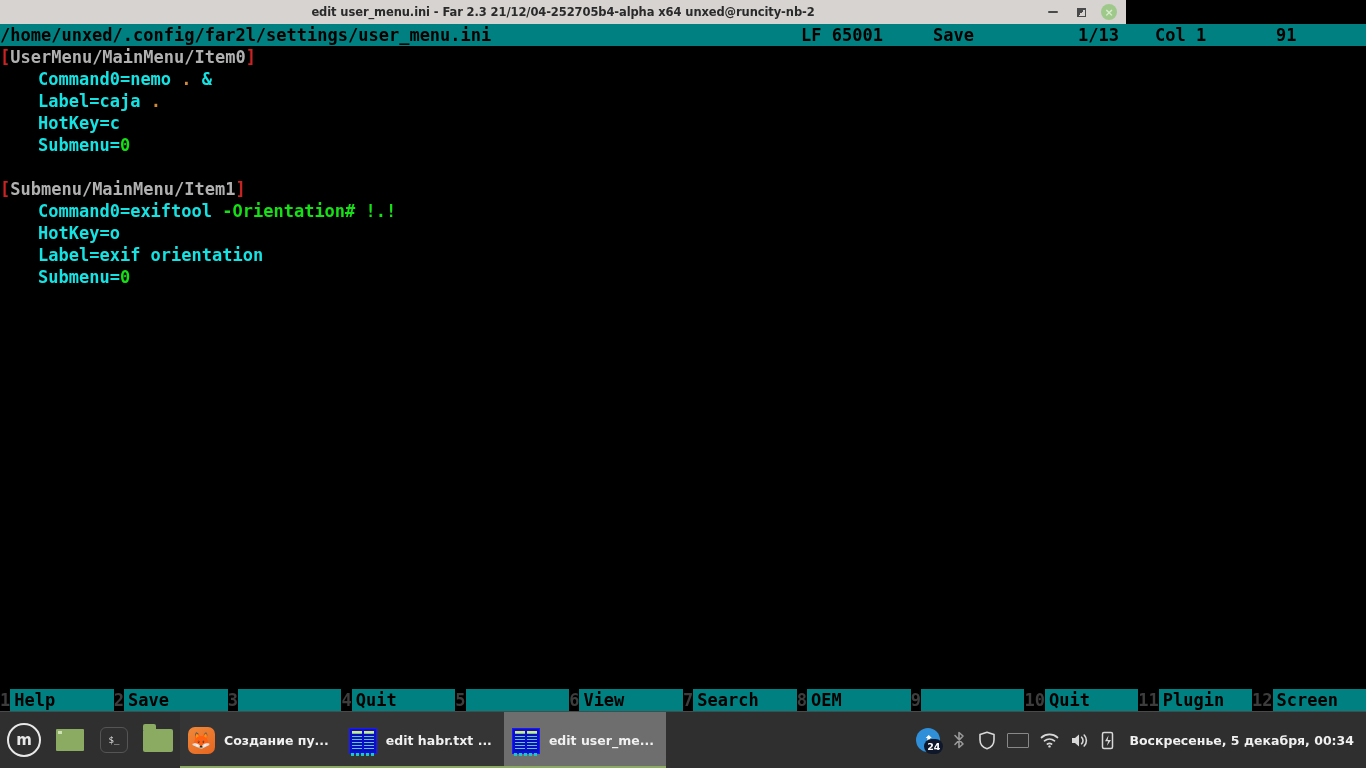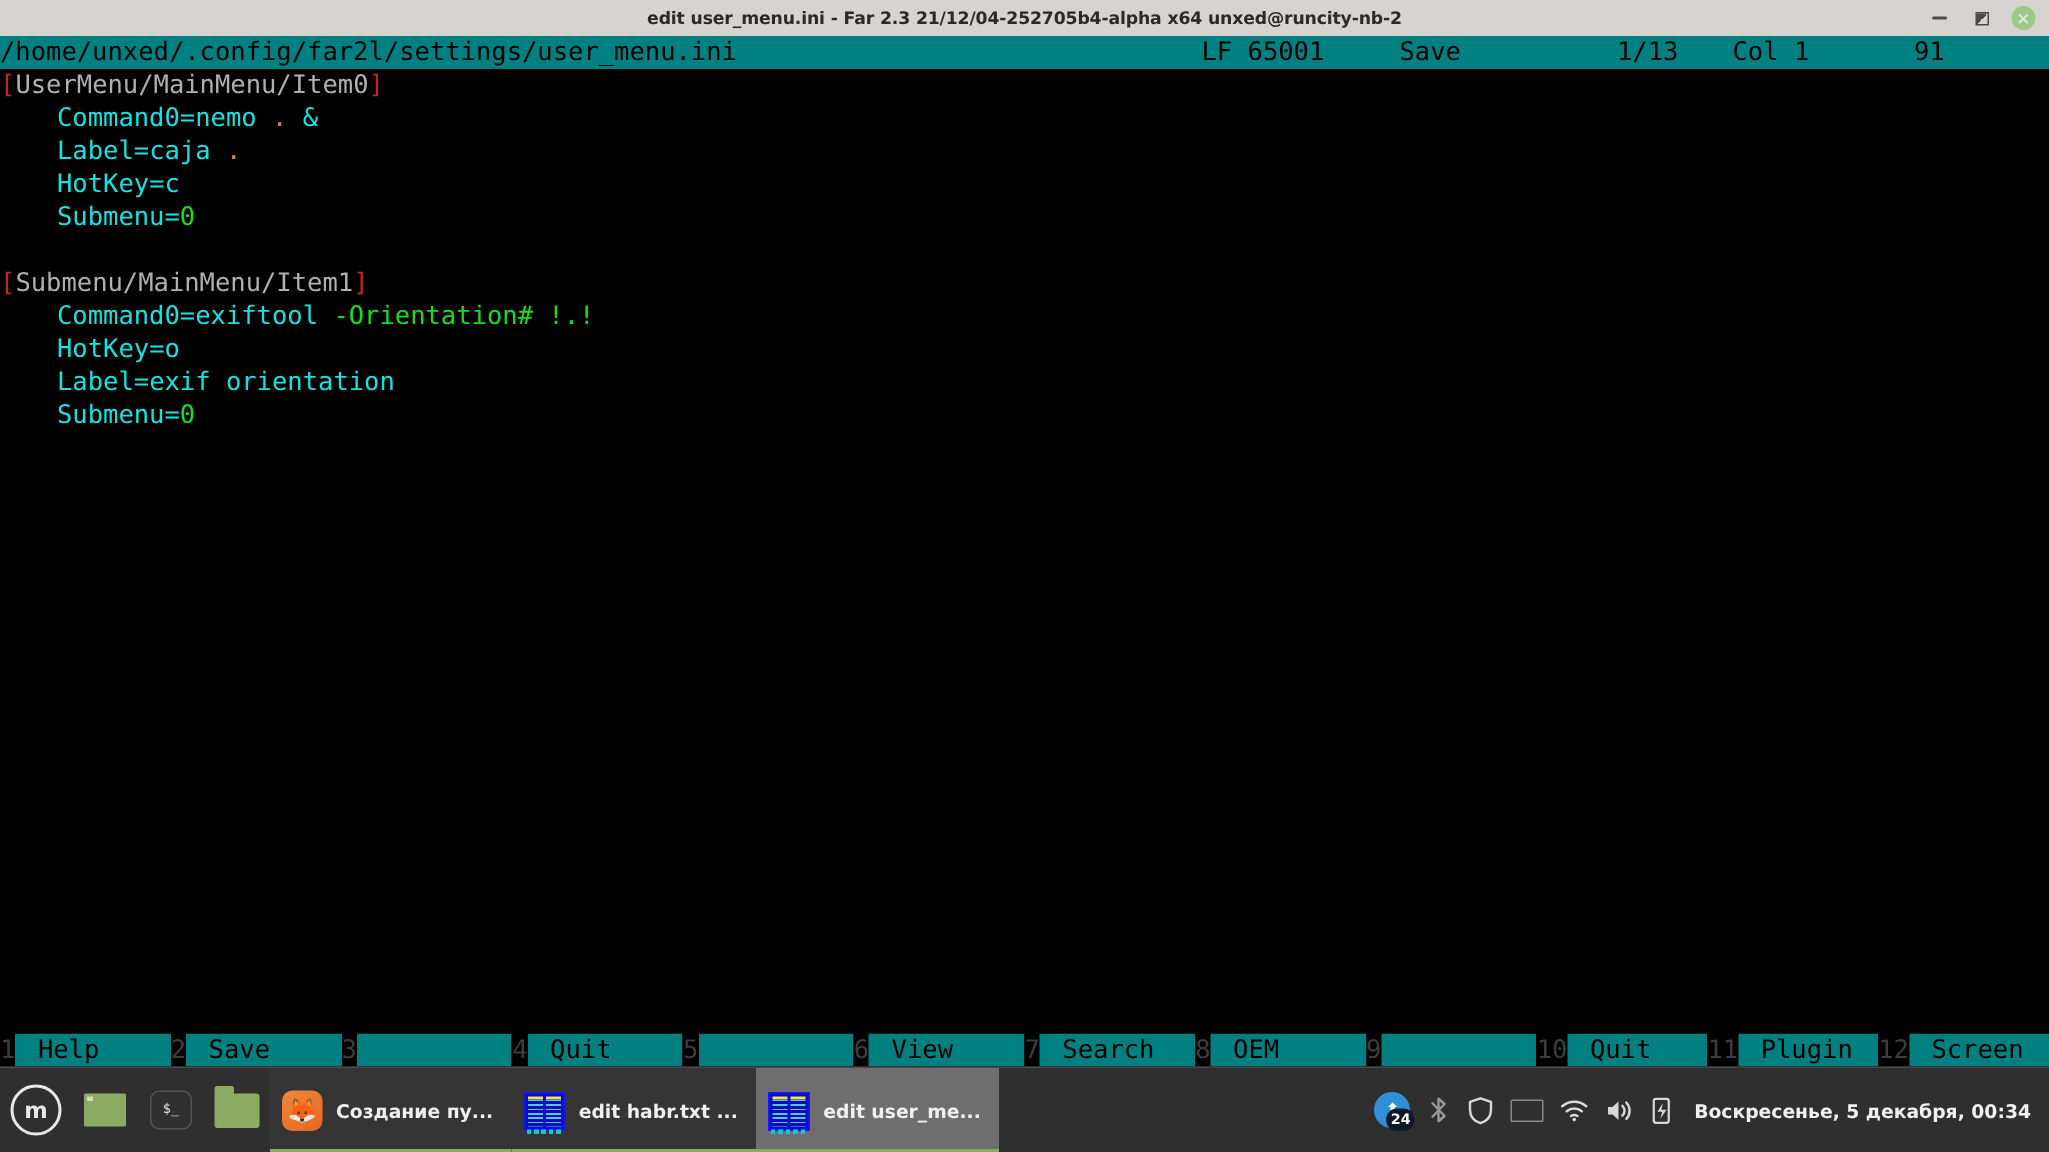--- a/index.html
+++ b/index.html
@@ -5,21 +5,21 @@
   * { margin:0; padding:0; box-sizing:border-box; }
   html, body {
     width:1366px; height:768px;
     background:#000;
     font-family:"DejaVu Sans Mono", monospace;
     overflow:hidden;
   }
 
   
   .titlebar{
-    position:absolute; left:0; top:0; width:1366px; height:24px;
+    position:absolute; left:0; top:0; width:1126px; height:24px;
     background:#d6d3d1;
     display:flex; align-items:center; justify-content:center;
   }
   .titlebar-text{
     font-family:"DejaVu Sans", sans-serif;
     font-size:11.5px; font-weight:bold; color:#2a2a2a;
     letter-spacing:-0.1px;
     white-space:nowrap;
   }
   .win-controls{
@@ -39,20 +39,21 @@
     background:#9fc98a;
     display:flex; align-items:center; justify-content:center;
     color:#d9ecd0; font-family:"DejaVu Sans", sans-serif;
     font-size:11px; font-weight:bold; line-height:1;
   }
 
   
   .far-window{
     position:absolute; left:0; top:24px; width:1366px; height:687px;
     background:#000;
+    font-weight:bold;
   }
   .far-status{
     position:relative;
     height:22px; width:1366px;
     background:#008080; color:#000;
     font-size:17px; line-height:22px;
     white-space:pre;
     overflow:hidden;
   }
   .far-status .cell{ position:absolute; top:0; }
@@ -90,21 +91,21 @@
     white-space:nowrap; overflow:hidden;
   }
   .fkey-num{
     color:#3d3d3d; background:#000;
     padding:0; text-align:right;
     display:flex; align-items:center; justify-content:flex-end;
   }
   .fkey-label{
     background:#008080; color:#000;
     flex:1 1 auto;
-    padding-left:15px;
+    padding-left:4px;
     display:flex; align-items:center;
   }
 
   
   .taskbar{
     position:absolute; left:0; bottom:0; width:1366px; height:57px;
     background:#2f2f2f;
     border-top:1px solid #4a4a4a;
     display:flex; align-items:stretch;
   }

